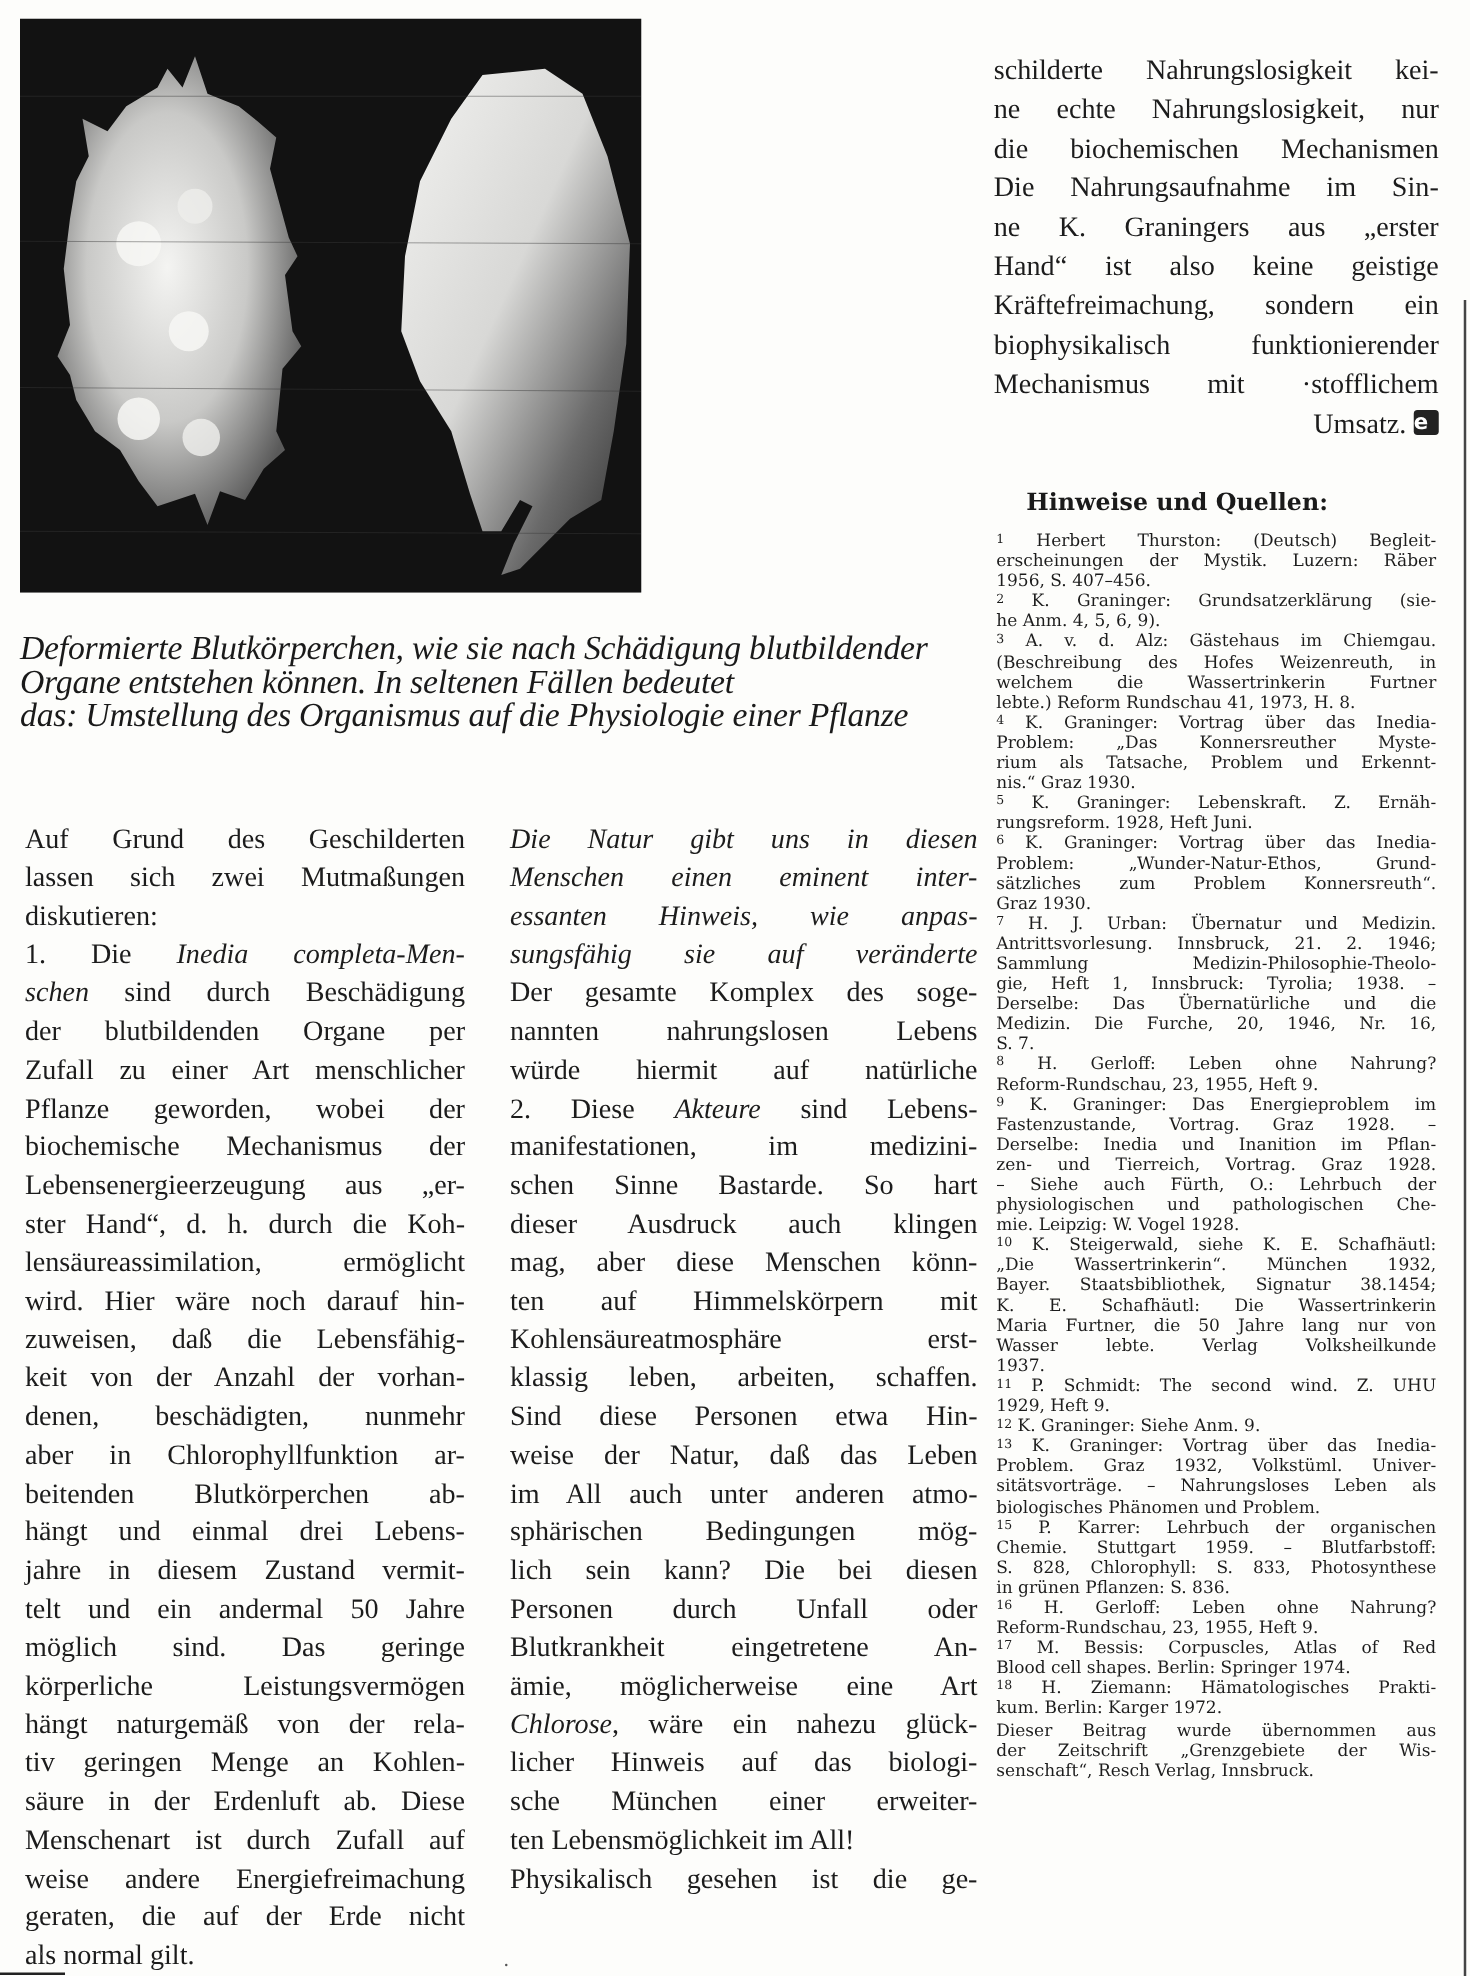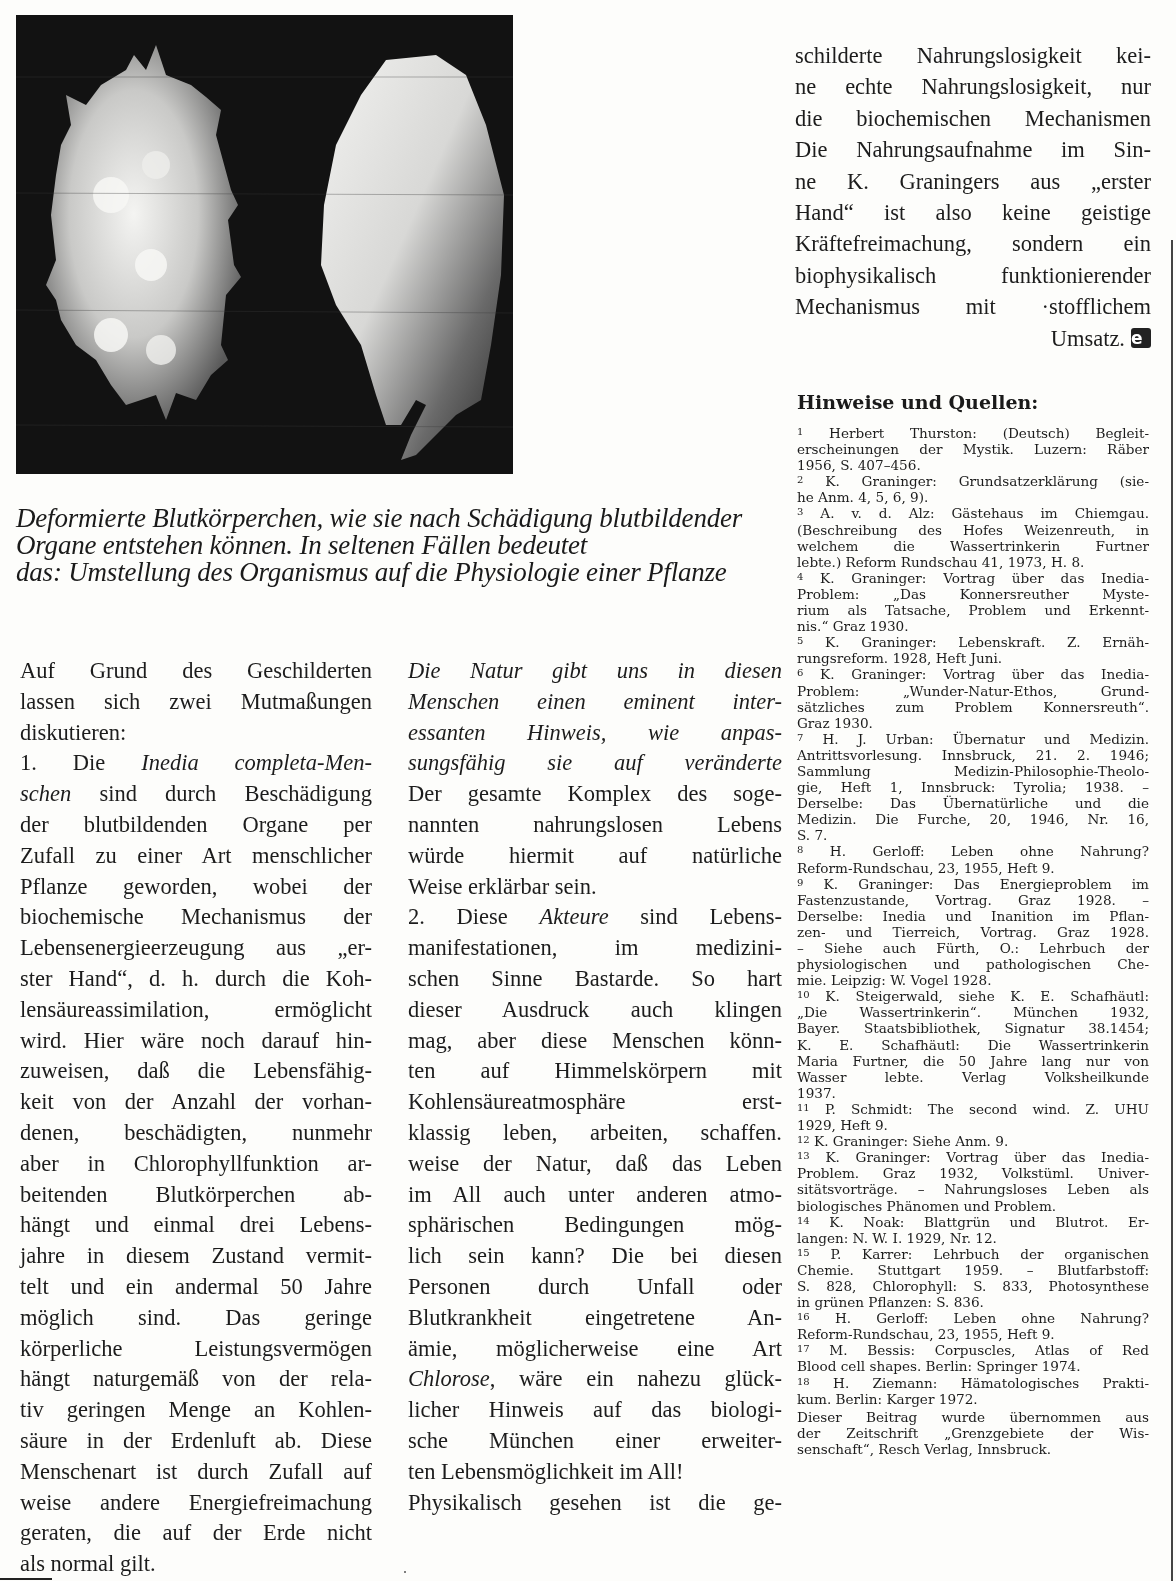--- a/index.html
+++ b/index.html
@@ -29,21 +29,21 @@
     .col-left { left: 20px; top: 656px; width: 352px; }
     .col-mid { left: 408px; top: 656px; width: 374px; }
     .col-right-top { left: 795px; top: 40px; width: 356px; line-height: 31.4px; }
     .col-right-top .ln { height: 31.4px; }
     .end-mark {
       display: inline-block; width: 20px; height: 20px; background: #222; color: #fff;
       font-family: "DejaVu Sans", sans-serif; font-weight: bold; font-size: 17px; line-height: 20px;
       text-align: center; border-radius: 3px; margin-left: 6px; vertical-align: -3px;
     }
     .refs-title {
-      position: absolute; left: 797px; top: 391px; font-family: "DejaVu Serif", serif;
+      position: absolute; left: 821px; top: 391px; font-family: "DejaVu Serif", serif;
       font-weight: bold; font-size: 19px; color: #1a1a1a; white-space: nowrap;
     }
     .refs {
       position: absolute; left: 797px; top: 425px; width: 352px;
       font-family: "DejaVu Serif", serif; font-size: 13.6px; line-height: 16.1px; color: #1c1c1c;
     }
     .refs .ref { margin: 0; }
     .refs .ln { white-space: nowrap; text-align: justify; text-align-last: justify; height: 16.1px; overflow: visible; }
     .refs .ln.last { text-align-last: left; }
     .refs sup { font-size: 10px; vertical-align: 3px; line-height: 0; }
@@ -127,29 +127,29 @@
 </div>
 
 <div class="col col-mid">
   <div class="ln"><i>Die Natur gibt uns in diesen</i></div>
   <div class="ln"><i>Menschen einen eminent inter-</i></div>
   <div class="ln"><i>essanten Hinweis, wie anpas-</i></div>
   <div class="ln"><i>sungsfähig sie auf veränderte</i></div>
   <div class="ln">Der gesamte Komplex des soge-</div>
   <div class="ln">nannten nahrungslosen Lebens</div>
   <div class="ln">würde hiermit auf natürliche</div>
-  <div class="ln last">Weise erklärbar sein.</div>
   <div class="ln"><span>2. Diese </span><i>Akteure</i><span> sind Lebens-</span></div>
   <div class="ln">manifestationen, im medizini-</div>
   <div class="ln">schen Sinne Bastarde. So hart</div>
   <div class="ln">dieser Ausdruck auch klingen</div>
   <div class="ln">mag, aber diese Menschen könn-</div>
   <div class="ln">ten auf Himmelskörpern mit</div>
   <div class="ln">Kohlensäureatmosphäre erst-</div>
   <div class="ln">klassig leben, arbeiten, schaffen.</div>
+  <div class="ln">Sind diese Personen etwa Hin-</div>
   <div class="ln">weise der Natur, daß das Leben</div>
   <div class="ln">im All auch unter anderen atmo-</div>
   <div class="ln">sphärischen Bedingungen mög-</div>
   <div class="ln">lich sein kann? Die bei diesen</div>
   <div class="ln">Personen durch Unfall oder</div>
   <div class="ln">Blutkrankheit eingetretene An-</div>
   <div class="ln">ämie, möglicherweise eine Art</div>
   <div class="ln"><i>Chlorose</i><span>, wäre ein nahezu glück-</span></div>
   <div class="ln">licher Hinweis auf das biologi-</div>
   <div class="ln">sche München einer erweiter-</div>
@@ -244,24 +244,20 @@
     <div class="ref">
       <div class="ln last"><sup>12</sup> <span>K. Graninger: Siehe Anm. 9.</span></div>
     </div>
     <div class="ref">
       <div class="ln"><sup>13</sup> <span>K. Graninger: Vortrag über das Inedia-</span></div>
       <div class="ln"><span>Problem. Graz 1932, Volkstüml. Univer-</span></div>
       <div class="ln"><span>sitätsvorträge. – Nahrungsloses Leben als</span></div>
       <div class="ln last"><span>biologisches Phänomen und Problem.</span></div>
     </div>
     <div class="ref">
-      <div class="ln"><sup>14</sup> <span>K. Noak: Blattgrün und Blutrot. Er-</span></div>
-      <div class="ln last"><span>langen: N. W. I. 1929, Nr. 12.</span></div>
-    </div>
-    <div class="ref">
       <div class="ln"><sup>15</sup> <span>P. Karrer: Lehrbuch der organischen</span></div>
       <div class="ln"><span>Chemie. Stuttgart 1959. – Blutfarbstoff:</span></div>
       <div class="ln"><span>S. 828, Chlorophyll: S. 833, Photosynthese</span></div>
       <div class="ln last"><span>in grünen Pflanzen: S. 836.</span></div>
     </div>
     <div class="ref">
       <div class="ln"><sup>16</sup> <span>H. Gerloff: Leben ohne Nahrung?</span></div>
       <div class="ln last"><span>Reform-Rundschau, 23, 1955, Heft 9.</span></div>
     </div>
     <div class="ref">

